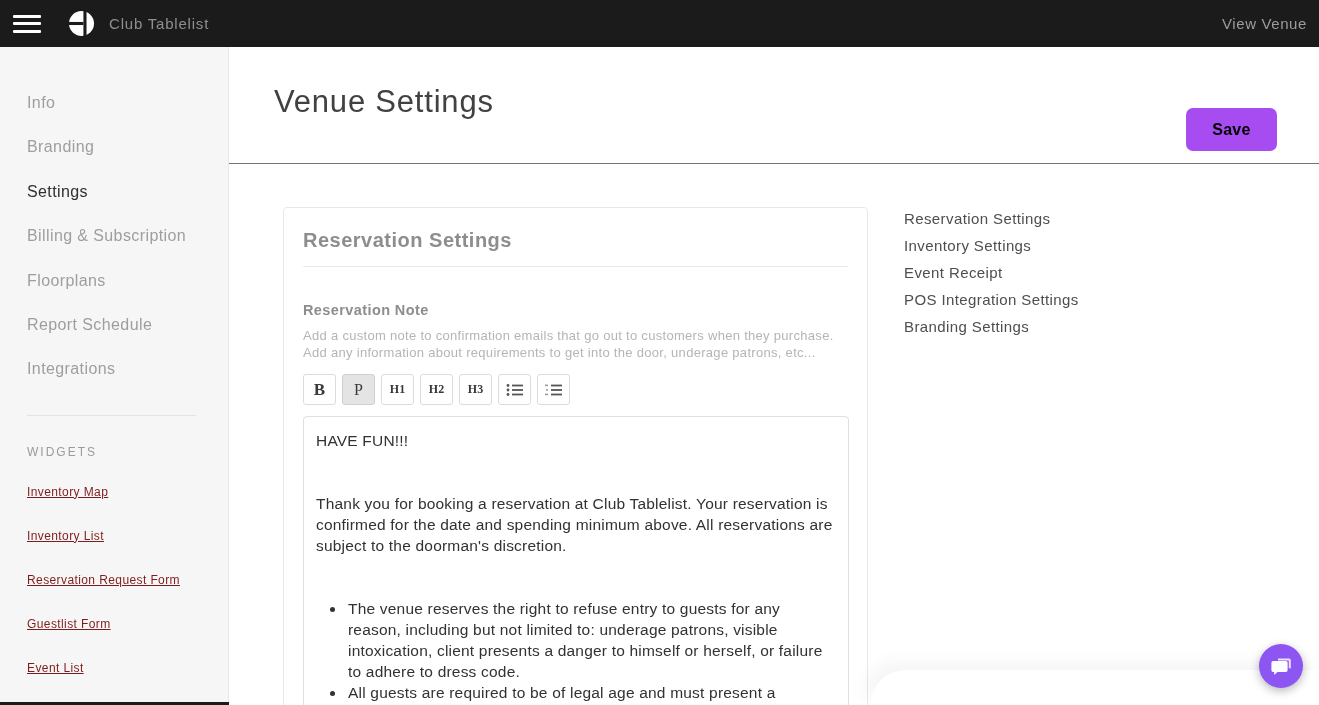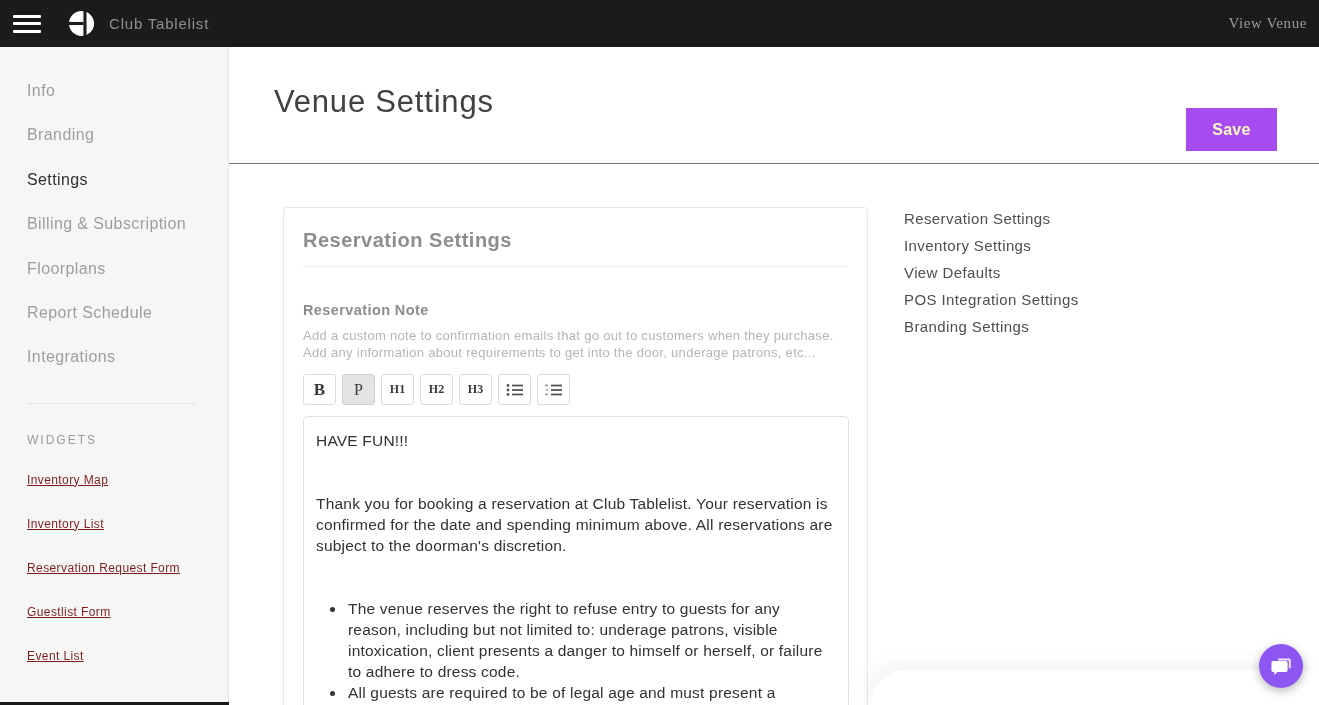--- a/index.html
+++ b/index.html
@@ -8,45 +8,45 @@
 
   
   .topbar { position:absolute; left:0; top:0; width:1319px; height:47px;
     background:#1b1b1b; display:flex; align-items:center; z-index:30; }
   .hamburger { width:28px; height:18px; margin-left:13px; display:flex;
     flex-direction:column; justify-content:space-between; cursor:pointer; }
   .hamburger span { display:block; height:3px; background:#fff; border-radius:1px; }
   .brand-logo { margin-left:27px; width:27px; height:27px; display:block; }
   .brand-name { margin-left:14px; color:#8f8f8f; font-size:15px; letter-spacing:0.8px; }
   .view-venue { margin-left:auto; margin-right:12px; color:#9c9c9c; font-size:15px;
-    letter-spacing:0.6px; cursor:pointer;font-family:Liberation Serif, serif; }
+    letter-spacing:0.6px; cursor:pointer; }
 
   
   .sidebar { position:absolute; left:0; top:47px; width:229px; height:658px;
     background:#f6f6f6; border-right:1px solid #e8e8e8; z-index:10; }
-  .side-list { list-style:none; padding-top:22px; }
+  .side-list { list-style:none; padding-top:34px; }
   .side-list li { padding:11px 10px 11px 27px; line-height:22.4px; font-size:16px;
     color:#9e9e9e; letter-spacing:0.4px; cursor:pointer; }
   .side-list li.active { color:#2f2f2f; }
   .side-divider { border:none; border-top:1px solid #e3e3e3; margin:23px 32px 0 27px; }
   .widgets-label { margin:29px 0 8px 27px; font-size:12px; letter-spacing:2px;
     color:#9b9b9b; }
   .widget-list { list-style:none; padding-top:3px; }
   .widget-list li { padding:11px 35px 11px 27px; line-height:22px; font-size:12px;
     color:#7f1d1d; letter-spacing:0.4px; cursor:pointer;text-decoration:underline; }
   .side-bottom-strip { position:absolute; left:0; bottom:0; width:229px; height:3px;
     background:#1b1b1b; }
 
   
   .main-header { position:absolute; left:229px; top:47px; width:1090px; height:117px;
     background:#fff; border-bottom:1px solid #737373; }
   .page-title { position:absolute; left:45px; top:37px; font-size:31px; font-weight:300;
     color:#414141; letter-spacing:0.8px; }
   .save-btn { position:absolute; right:42px; top:61px; width:91px; height:43px;
-    background:#a64cf1; color:#fef9c3; border:none; border-radius:0; font-size:16px;
+    background:#a64cf1; color:#000000; border:none; border-radius:7px; font-size:16px;
     font-weight:bold; font-family:"Liberation Sans", sans-serif; letter-spacing:0.3px;
     cursor:pointer; }
 
   
   .card { position:absolute; left:283px; top:207px; width:585px; height:520px;
     background:#fff; border:1px solid #e8e8e8; border-radius:4px; padding:0 19px; }
   .card-title { margin-top:21px; font-size:20px; font-weight:bold; color:#8d8d8d;
     letter-spacing:0.5px; }
   .card-title-divider { border:none; border-top:1px solid #ebebeb; margin-top:14px; }
   .field-label { margin-top:35px; font-size:14.5px; font-weight:bold; color:#8d8d8d;
@@ -174,21 +174,21 @@
     <ul>
       <li>The venue reserves the right to refuse entry to guests for any reason, including but not limited to: underage patrons, visible intoxication, client presents a danger to himself or herself, or failure to adhere to dress code.</li>
       <li>All guests are required to be of legal age and must present a</li>
     </ul>
   </div>
 </section>
 
 <nav class="right-nav">
   <div>Reservation Settings</div>
   <div>Inventory Settings</div>
-  <div>View Defaults</div>
+  <div>Event Receipt</div>
   <div>POS Integration Settings</div>
   <div>Branding Settings</div>
 </nav>
 
 <div class="corner-sheet"></div>
 <button class="chat-btn">
   <svg width="22" height="21" viewBox="0 0 22 21">
     <path d="M8 2.5 h11 a1.8 1.8 0 0 1 1.8 1.8 v8 h-2 v-7.8 h-10.8 z" fill="#ffffff" opacity="0.85"></path>
     <path d="M3.2 5 h12.6 a1.8 1.8 0 0 1 1.8 1.8 v7.4 a1.8 1.8 0 0 1 -1.8 1.8 h-8.3 l-3.3 3 v-3 h-1 a1.8 1.8 0 0 1 -1.8 -1.8 v-7.4 a1.8 1.8 0 0 1 1.8 -1.8 z" fill="#ffffff"></path>
   </svg>

